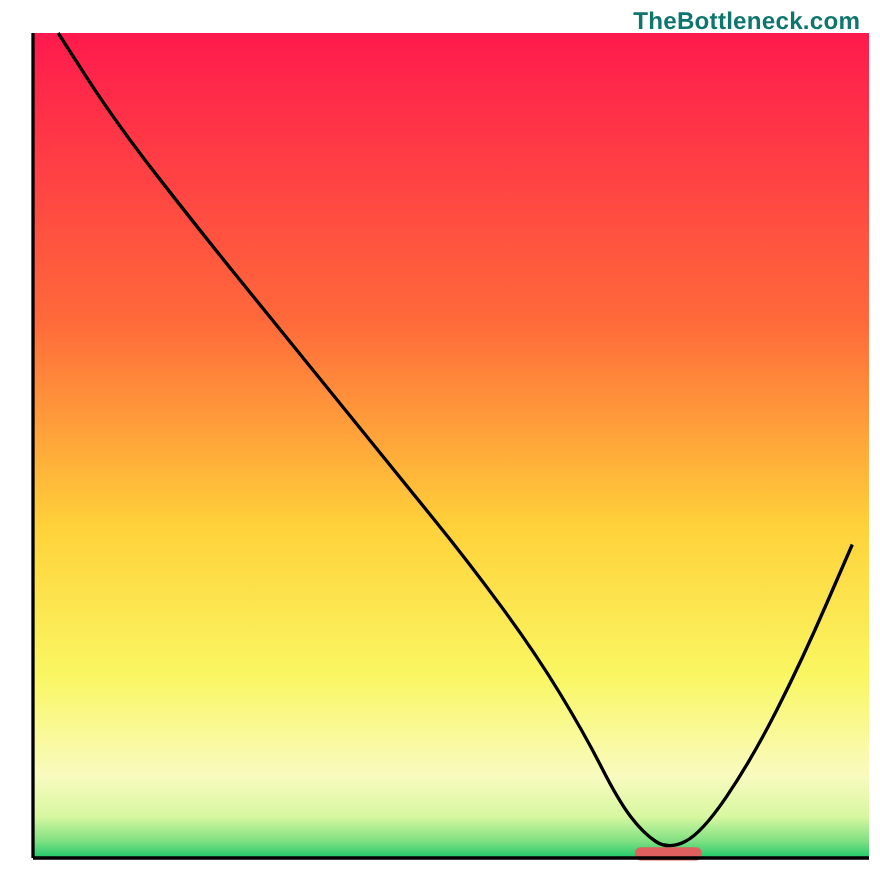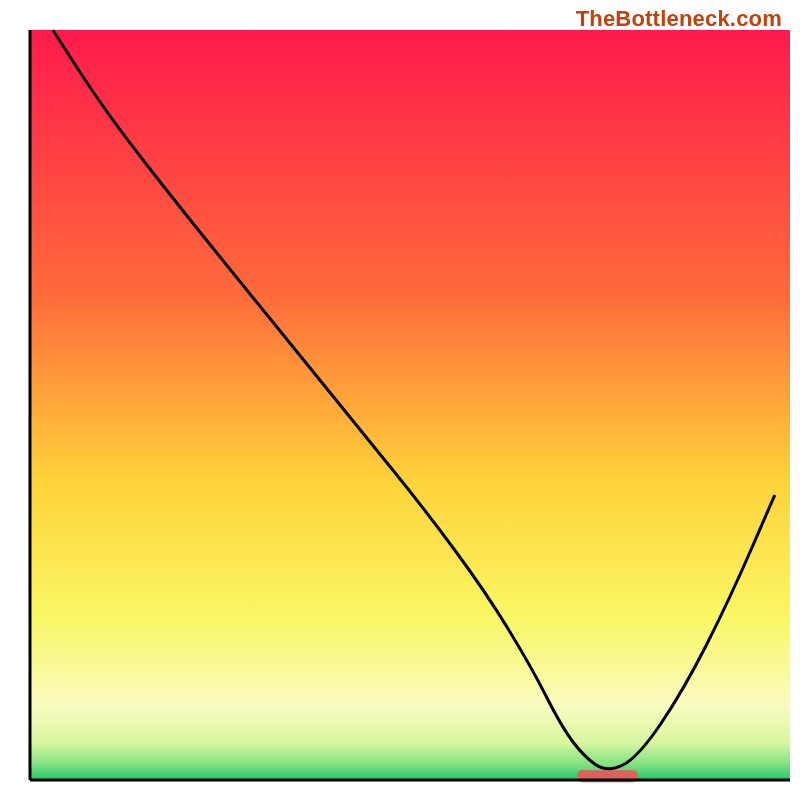--- a/index.html
+++ b/index.html
@@ -15,21 +15,21 @@
     position: relative;
     width: 800px;
     height: 800px;
   }
   .watermark {
     position: absolute;
     top: 6px;
     right: 18px;
     font-size: 22px;
     font-weight: bold;
-    color: #c2410c;
+    color: #0f766e;
     letter-spacing: 0.2px;
     user-select: none;
   }
   svg {
     position: absolute;
     top: 0;
     left: 0;
   }
   .marker {
     fill: #e06060;

